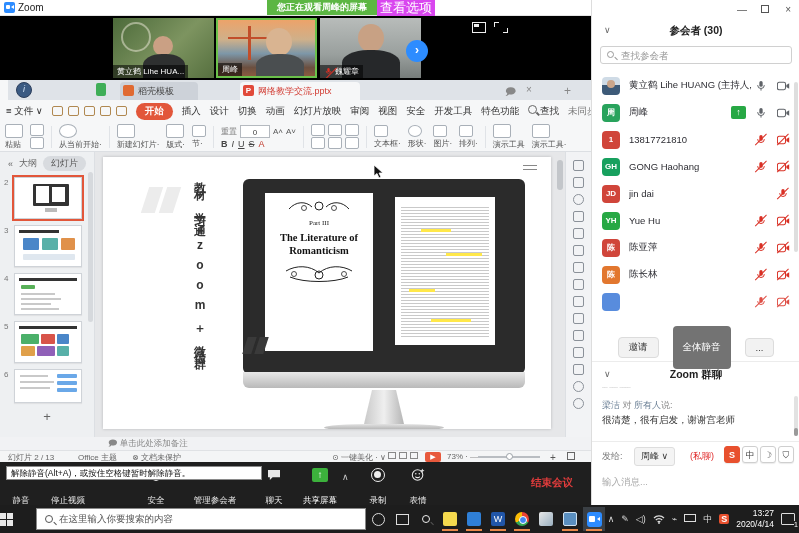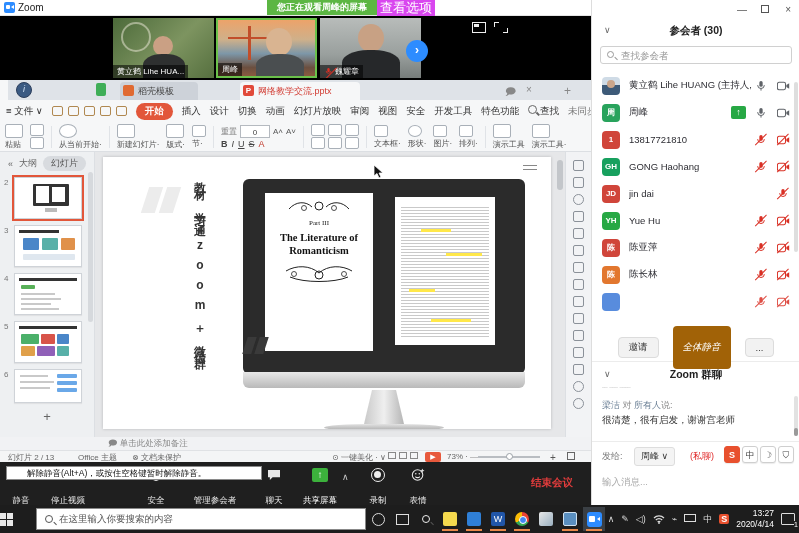--- a/index.html
+++ b/index.html
@@ -129,21 +129,21 @@
   
   #ztoolbar { position:absolute; left:0; top:462px; width:591px; height:43px; background:#1f1f1f; }
   .ztb { position:absolute; top:4px; text-align:center; color:#e8e8e8; }
   .ztb .zlabel { font-size:8.5px; margin-top:12px; }
   .zicon { height:17px; display:flex; justify-content:center; align-items:center; }
   .share-sq { width:16px; height:14px; background:#3cb13c; border-radius:2px; color:#fff; font-size:10px; line-height:14px; }
   .rec-circle { width:14px; height:14px; border:1.5px solid #eee; border-radius:50%; position:relative; }
   .rec-circle:after { content:""; position:absolute; left:2px; top:2px; width:7px; height:7px; background:#eee; border-radius:50%; }
   .count { font-size:9px; vertical-align:top; margin-left:2px; color:#fff; }
   #end-btn { position:absolute; right:18px; top:14px; color:#e23c3c; font-size:10.5px; font-weight:bold; }
-  #mute-tooltip { position:absolute; left:6px; top:4px; width:256px; height:14px; background:#fff; border:1px solid #8a8a8a; color:#111; font-size:8.5px; line-height:13px; padding-left:20px; white-space:nowrap; z-index:5; }
+  #mute-tooltip { position:absolute; left:6px; top:4px; width:256px; height:14px; background:#fff; border:1px solid #8a8a8a; color:#111; font-size:8.5px; line-height:13px; padding-left:4px; white-space:nowrap; z-index:5; }
   .chev-up { position:absolute; left:342px; top:10px; color:#ccc; font-size:9px; }
 
   
   #ppanel { position:absolute; left:591px; top:0; width:208px; height:505px; background:#fff; border-left:1px solid #ddd; }
   .pwinctl { position:absolute; top:4px; color:#555; font-size:10px; }
   #phead { position:absolute; left:0; top:24px; width:208px; text-align:center; font-size:10.5px; font-weight:bold; color:#222; }
   .chev { position:absolute; left:12px; top:1px; color:#666; font-size:9px; font-weight:normal; }
   #psearch { position:absolute; left:8px; top:46px; width:192px; height:18px; border:1px solid #d0d0d0; border-radius:3px; color:#999; font-size:9.5px; line-height:17px; padding-left:20px; }
   .mag { position:absolute; left:6px; top:4px; width:7px; height:7px; border:1.3px solid #999; border-radius:50%; }
   .mag:after { content:""; position:absolute; left:6px; top:6px; width:4px; height:1.3px; background:#999; transform:rotate(45deg); }
@@ -156,21 +156,21 @@
   .picons { display:flex; gap:8px; align-items:center; flex:0 0 auto; }
   .icn { position:relative; width:14px; height:14px; display:flex; align-items:center; justify-content:center; color:#5f6368; }
   .icn.red { color:#d93025; }
   .icn.red:after { content:""; position:absolute; left:-1px; top:6px; width:16px; height:1.4px; background:#d93025; transform:rotate(-45deg); }
   .share-badge { width:15px; height:13px; background:#27a844; border-radius:2px; color:#fff; text-align:center; line-height:13px; font-size:9px; }
   #plist-scroll { position:absolute; right:2px; top:10px; width:4px; height:170px; background:#dedede; border-radius:2px; }
   .prow.partial { opacity:.85; }
   .blurname { width:60px; height:7px; background:#d8d8d8; border-radius:2px; }
   #pbuttons { position:absolute; left:0; top:334px; width:208px; height:28px; display:flex; gap:14px; justify-content:center; align-items:center; border-bottom:1px solid #ececec; background:#fff; z-index:3; }
   .gbtn { background:#f2f2f2; border:1px solid #dcdcdc; border-radius:4px; padding:3px 10px; font-size:9.5px; color:#333; }
-  .bbtn { background:#a16207; border-radius:4px; padding:15px 10px; font-size:9.5px; color:#fff;font-style:italic; }
+  .bbtn { background:#737373; border-radius:4px; padding:15px 10px; font-size:9.5px; color:#fff; }
   #chathead { position:absolute; left:0; top:368px; width:208px; text-align:center; font-size:10.5px; font-weight:bold; color:#222; }
   #chatbody { position:absolute; left:0; top:384px; width:208px; height:58px; border-bottom:1px solid #ececec; overflow:hidden; }
   .cut-line { margin:2px 0 0 10px; width:70px; height:5px; overflow:hidden; color:#c9c9c9; font-size:8px; }
   .chat-meta { margin:8px 0 0 10px; font-size:9px; color:#6a7f95; }
   .chat-meta .gy { color:#8a8a8a; }
   .chat-msg { margin:2px 0 0 10px; font-size:9.5px; color:#333; }
   #chat-scroll { position:absolute; right:2px; top:12px; width:4px; height:40px; background:#e2e2e2; border-radius:2px; }
   #chat-scroll:after { content:""; position:absolute; left:0; bottom:0; width:4px; height:8px; background:#9a9a9a; border-radius:2px; }
   #sendrow { position:absolute; left:10px; top:450px; width:192px; height:20px; font-size:9px; color:#777; }
   .sendto-btn { position:absolute; left:32px; top:-3px; background:#f4f4f4; border:1px solid #ddd; border-radius:3px; padding:2px 6px; color:#333; font-size:9px; }

